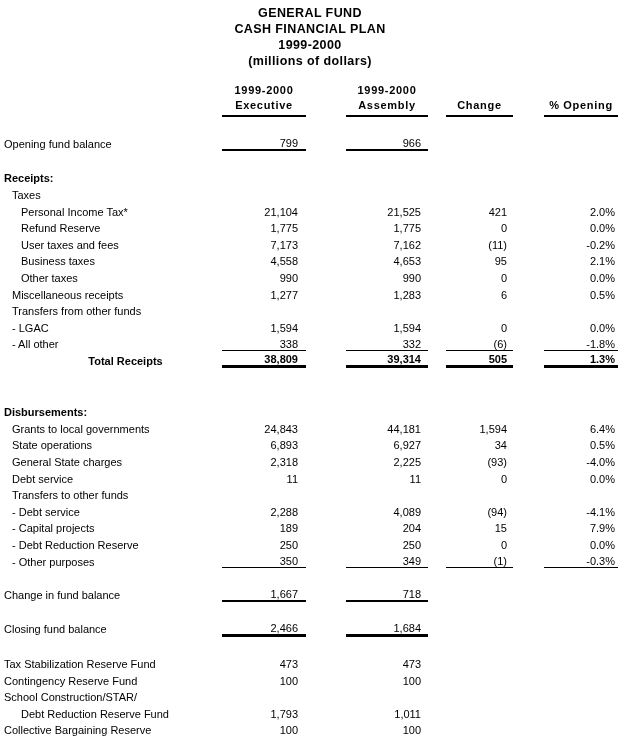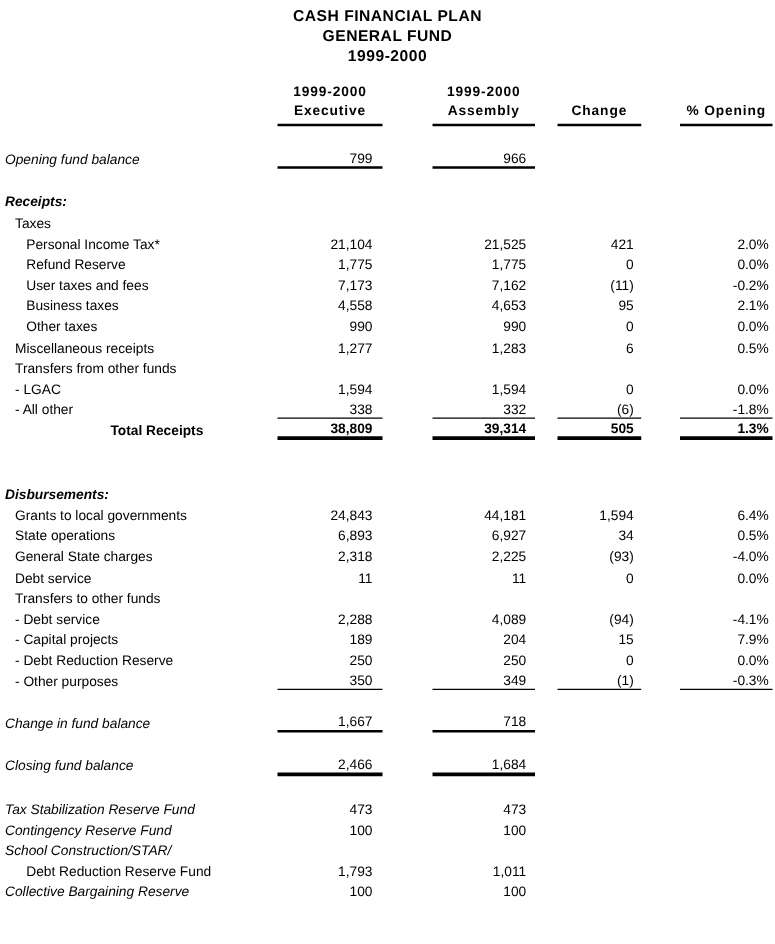--- a/index.html
+++ b/index.html
@@ -53,43 +53,44 @@
     text-align: center;
     letter-spacing: 0.7px;
     line-height: 15px;
     border-bottom: 2px solid #000;
     padding-bottom: 2px;
     vertical-align: bottom;
   }
   tbody tr { height: 16.6px; }
   tbody tr.spacer td { height: 16.6px; }
   td.lbl { text-align: left; }
-  td.ind-0 { padding-left: 2px; font-style: italic; }
+  td.ind-0 { padding-left: 2px; }
   td.ind-1 { padding-left: 10px; margin-top: 22px; }
   td.ind-2 { padding-left: 19px; }
   td.ind-3 { padding-left: 27px; text-align: center; }
   td.num { text-align: right; }
   td.exec { padding-right: 8px; }
   td.asm  { padding-right: 7px; }
   td.chg  { padding-right: 6px; }
   td.pct  { padding-right: 3px; }
   .b { font-weight: bold; margin-left: 36px; }
   td.r-thin  { border-bottom: 1px solid #000; }
   td.r-med   { border-bottom: 2px solid #000; }
   td.r-heavy { border-bottom: 3px solid #000; }
 </style>
 </head>
 <body>
 
 <div class="page">
 
   <div class="title-block">
+    <div class="title-line">GENERAL FUND</div>
     <div class="title-line">CASH FINANCIAL PLAN</div>
-    <div class="title-line">GENERAL FUND</div>
     <div class="title-line">1999-2000</div>
+    <div class="title-line">(millions of dollars)</div>
   </div>
 
   <table class="plan">
     <colgroup>
       <col class="c-label">
         <col class="c-exec">
         <col class="c-gap1">
         <col class="c-asm">
       <col class="c-gap2">
         <col class="c-chg">

